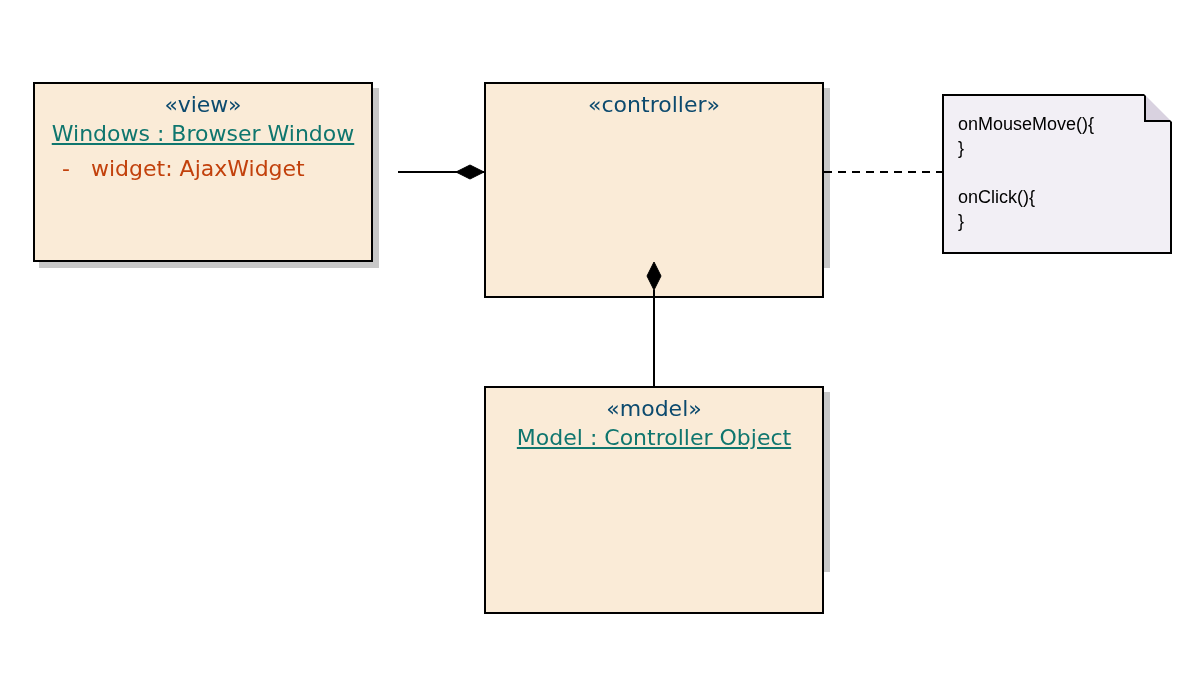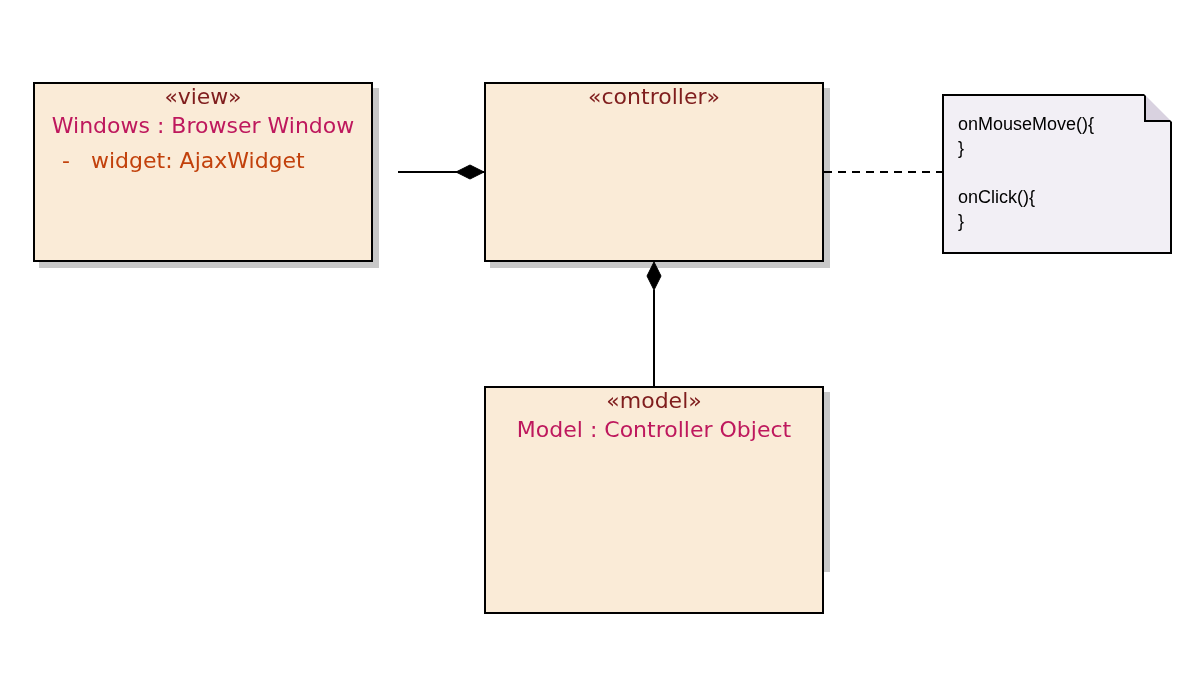--- a/index.html
+++ b/index.html
@@ -15,27 +15,29 @@
       background: #faebd7;
       border: 2px solid #000;
     }
     .uml-shadow {
       position: absolute;
       background: #c8c8c8;
     }
     .stereotype {
       text-align: center;
       font-size: 22px;
-      color: #7f1d1d;
+      padding-top: 8px;
+      color: #0c4a6e;
     }
     .classname {
       text-align: left;
       font-size: 22px;
       padding: 4px 12px 2px 12px;
-      color: #be185d;
+      color: #0f766e;
+      text-decoration: underline;
       margin: 0 auto;
       display: inline-block;
     }
     .classname-wrap { text-align: center; }
     .attr {
       font-size: 22px;
       color: #c2410c;
       padding: 8px 20px 0 20px;
     }
     .attr .vis { display: inline-block; width: 22px; text-align: center; }
@@ -80,21 +82,21 @@
 <div class="uml-shadow" style="left:490px; top:392px; width:340px; height:180px;"></div>
 
 <div class="uml-box" style="left:33px; top:82px; width:340px; height:180px;">
   <div class="stereotype">«view»</div>
   <div class="classname-wrap"><div class="classname">Windows : Browser Window</div></div>
   <div class="attr">
     <span class="vis">-</span>&nbsp;&nbsp;<span>widget: AjaxWidget</span>
   </div>
 </div>
 
-<div class="uml-box" style="left:484px; top:82px; width:340px; height:180px;">
+<div class="uml-box" style="left:484px; top:82px; width:340px; height:216px;">
   <div class="stereotype">«controller»</div>
 </div>
 
 <div class="uml-box" style="left:484px; top:386px; width:340px; height:228px;">
   <div class="stereotype">«model»</div>
   <div class="classname-wrap"><div class="classname">Model : Controller Object</div></div>
 </div>
 
 <div class="note" style="left:942px; top:94px; width:230px; height:160px;">
   <div class="note-fold"></div>

